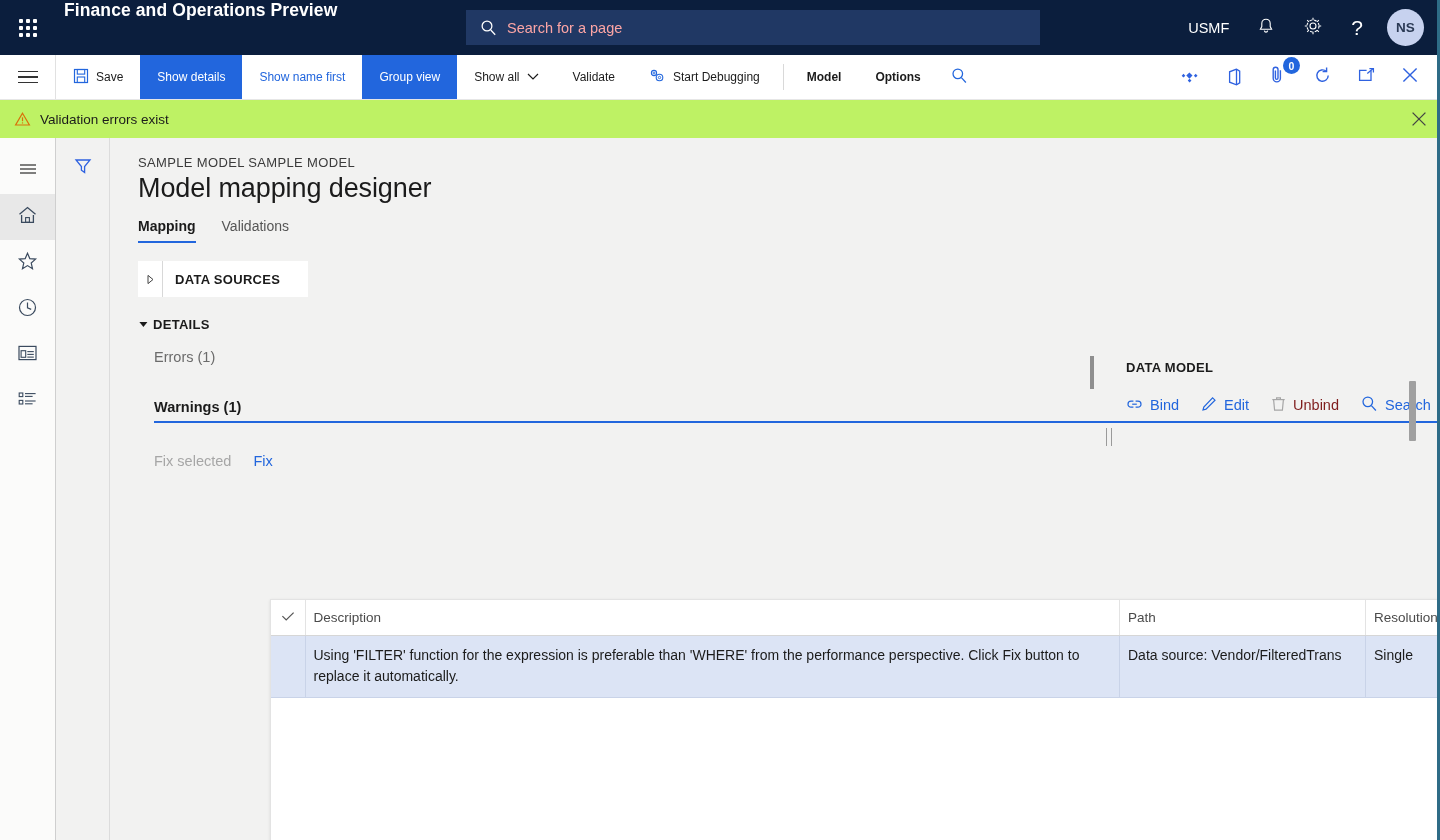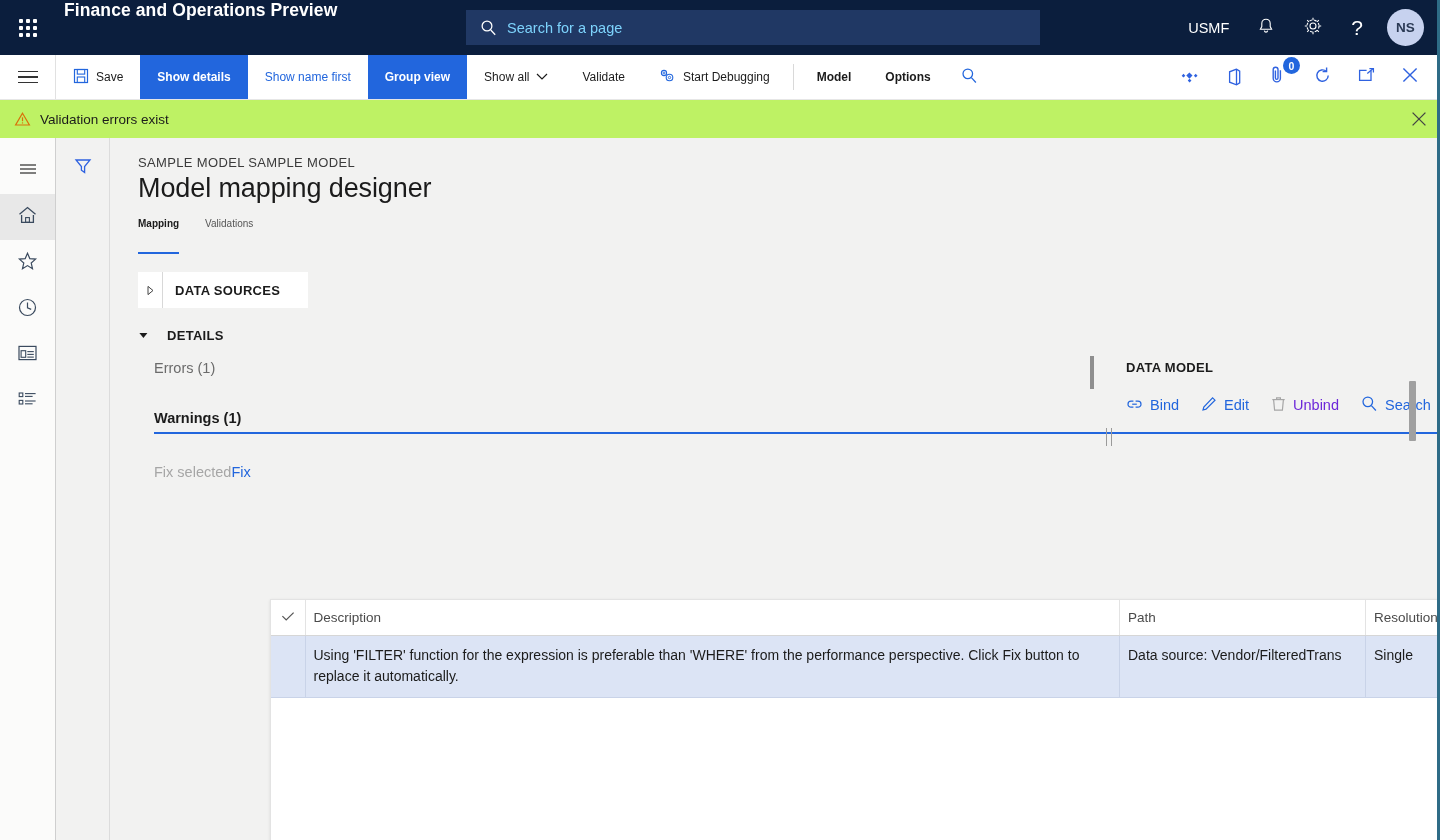--- a/index.html
+++ b/index.html
@@ -42,21 +42,21 @@
   .search-box {
     position: absolute;
     left: 466px; top: 10px;
     width: 574px; height: 35px;
     background: #203864;
     display: flex; align-items: center;
     padding-left: 14px;
     cursor: text;
   }
   .search-box .sicon { margin-right: 10px; display:flex; }
-  .search-ph { color: #7dd3fc; font-size: 14.5px; }
+  .search-ph { color: #fca5a5; font-size: 14.5px; }
   .topright {
     position: absolute; right: 0; top: 0;
     height: 55px; display: flex; align-items: center; gap: 0;
   }
   .tr-item {
     height: 55px; display: flex; align-items: center; justify-content: center;
     color: #ffffff; font-size: 14px; cursor: pointer; padding: 0 14px;
   }
   .tr-company { font-size: 14.5px; padding: 0 14px; }
   .avatar {
@@ -85,21 +85,21 @@
   .ham-lines { width: 20px; }
   .ham-lines i { display:block; height:1.5px; background:#333; margin:4px 0; }
   .cmd-btn {
     display: flex; align-items: center; gap: 7px;
     padding: 0 17px;
     font-size: 12px;
     color: #1b1b1b;
     cursor: pointer;
     white-space: nowrap;
   }
-  .cmd-btn.accent { background: #2266dd; color: #ffffff; font-weight: bold; }
+  .cmd-btn.accent { background: #2266dd; color: #ffffff; }
   .cmd-btn.link { color: #2266dd; }
   .cmd-btn.bold { font-weight: 600; }
   .cmd-sep { width:1px; background:#d9d9d9; margin: 9px 6px; }
   .cmd-right {
     margin-left: auto;
     display: flex; align-items: center;
   }
   .cmd-icon {
     width: 44px; height: 44px;
     display: flex; align-items: center; justify-content: center;
@@ -171,48 +171,48 @@
     font-size: 27px;
     font-weight: normal;
     color: #1b1b1b;
     letter-spacing: -.1px;
   }
   .tabs {
     display: flex; gap: 26px;
     margin: 14px 0 0 28px;
   }
   .tab {
-    font-size: 10px; color: #555; cursor: pointer;
-    padding-bottom: 23px;
+    font-size: 14px; color: #555; cursor: pointer;
+    padding-bottom: 7px;
   }
   .tab.active { color: #1b1b1b; font-weight: 600; border-bottom: 2px solid #2266dd; }
 
   .ds-header {
     display: flex; align-items: center;
     margin: 18px 0 0 28px;
     width: 170px; height: 36px;
     background: #ffffff;
     cursor: pointer;
   }
   .ds-caret { width: 24px; display:flex; align-items:center; justify-content:center; }
   .ds-divider { width:1px; height: 36px; background:#d8d8d8; }
   .ds-label { font-size: 13px; font-weight: bold; color:#1b1b1b; letter-spacing:.3px; margin-left: 12px; }
 
   .details-header {
-    display: flex; align-items: center; gap: 18px;
+    display: flex; align-items: center; gap: 4px;
     margin: 18px 16px 0 28px;
     cursor: pointer;
   }
   .details-label { font-size: 13px; font-weight: bold; color:#1b1b1b; letter-spacing:.3px; }
 
   .subtabs { display:flex; gap: 28px; margin: 16px 0 0 44px; flex-direction: column; }
   .subtab { font-size: 14.5px; color:#6b6b6b; cursor:pointer; padding-bottom: 6px; }
   .subtab.active { color:#1b1b1b; font-weight: 600; border-bottom: 2px solid #2266dd; }
 
-  .fixbar { display:flex; margin: 30px 0 0 44px; }
+  .fixbar { display:flex; gap: 22px; margin: 30px 0 0 44px; }
   .fix-disabled { font-size: 14.5px; color: #a6a6a6; cursor: default; }
   .fix-link { font-size: 14.5px; color: #2266dd; cursor: pointer; }
 
   .grid {
     position: absolute;
     left: 160px; top: 461px;
     width: 1215px; height: 367px;
     background: #ffffff;
     border: 1px solid #e3e3e3;
     box-shadow: 0 1px 3px rgba(0,0,0,.10);
@@ -250,21 +250,21 @@
     width: 440px;
   }
   .dm-accent {
     position:absolute; left:0; top:0; width:4px; height:33px; background:#8f8f8f;
   }
   .dm-grip { position:absolute; left:16px; top:72px; width:6px; height:18px;
     border-left:1.5px solid #9a9a9a; border-right:1.5px solid #9a9a9a; }
   .dm-title { margin-left: 36px; font-size:13px; font-weight:bold; color:#1b1b1b; letter-spacing:.3px; padding-top:4px;}
   .dm-actions { display:flex; gap: 22px; margin: 20px 0 0 36px; }
   .dm-act { display:flex; align-items:center; gap:7px; font-size:14.5px; color:#2266dd; cursor:pointer; }
-  .dm-act.disabled { color:#6d28d9; cursor:default; }
+  .dm-act.disabled { color:#7f1d1d; cursor:default; }
 
   .vscroll {
     position:absolute; right: 24px; top: 243px;
     width: 7px; height: 60px; background:#a0a0a0; border-radius:1px;
   }
   .right-edge { position:absolute; right:0; top:0; width:3px; height:100%; background:#2e6c87; }
 </style>
 </head>
 <body>
 

